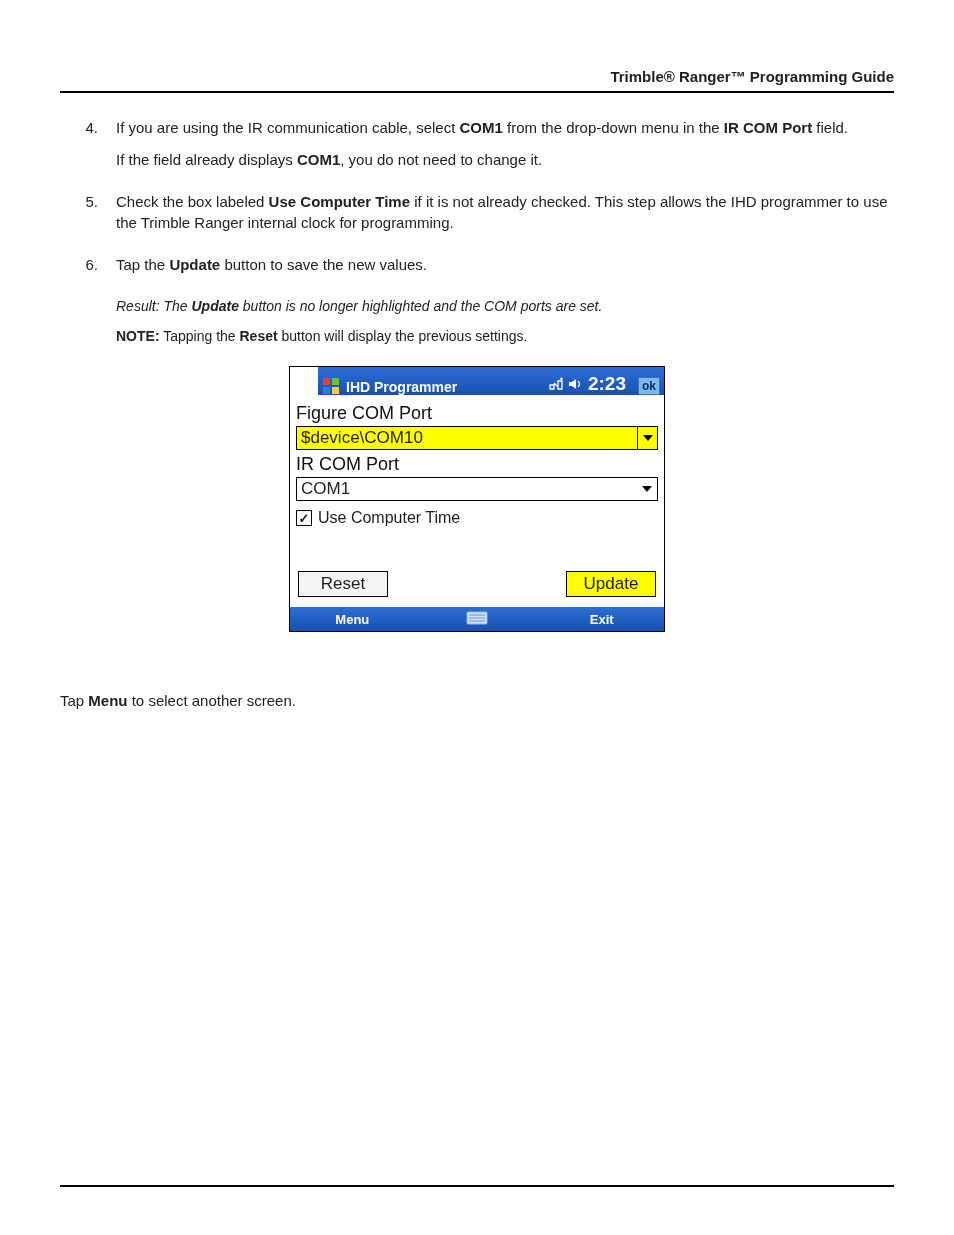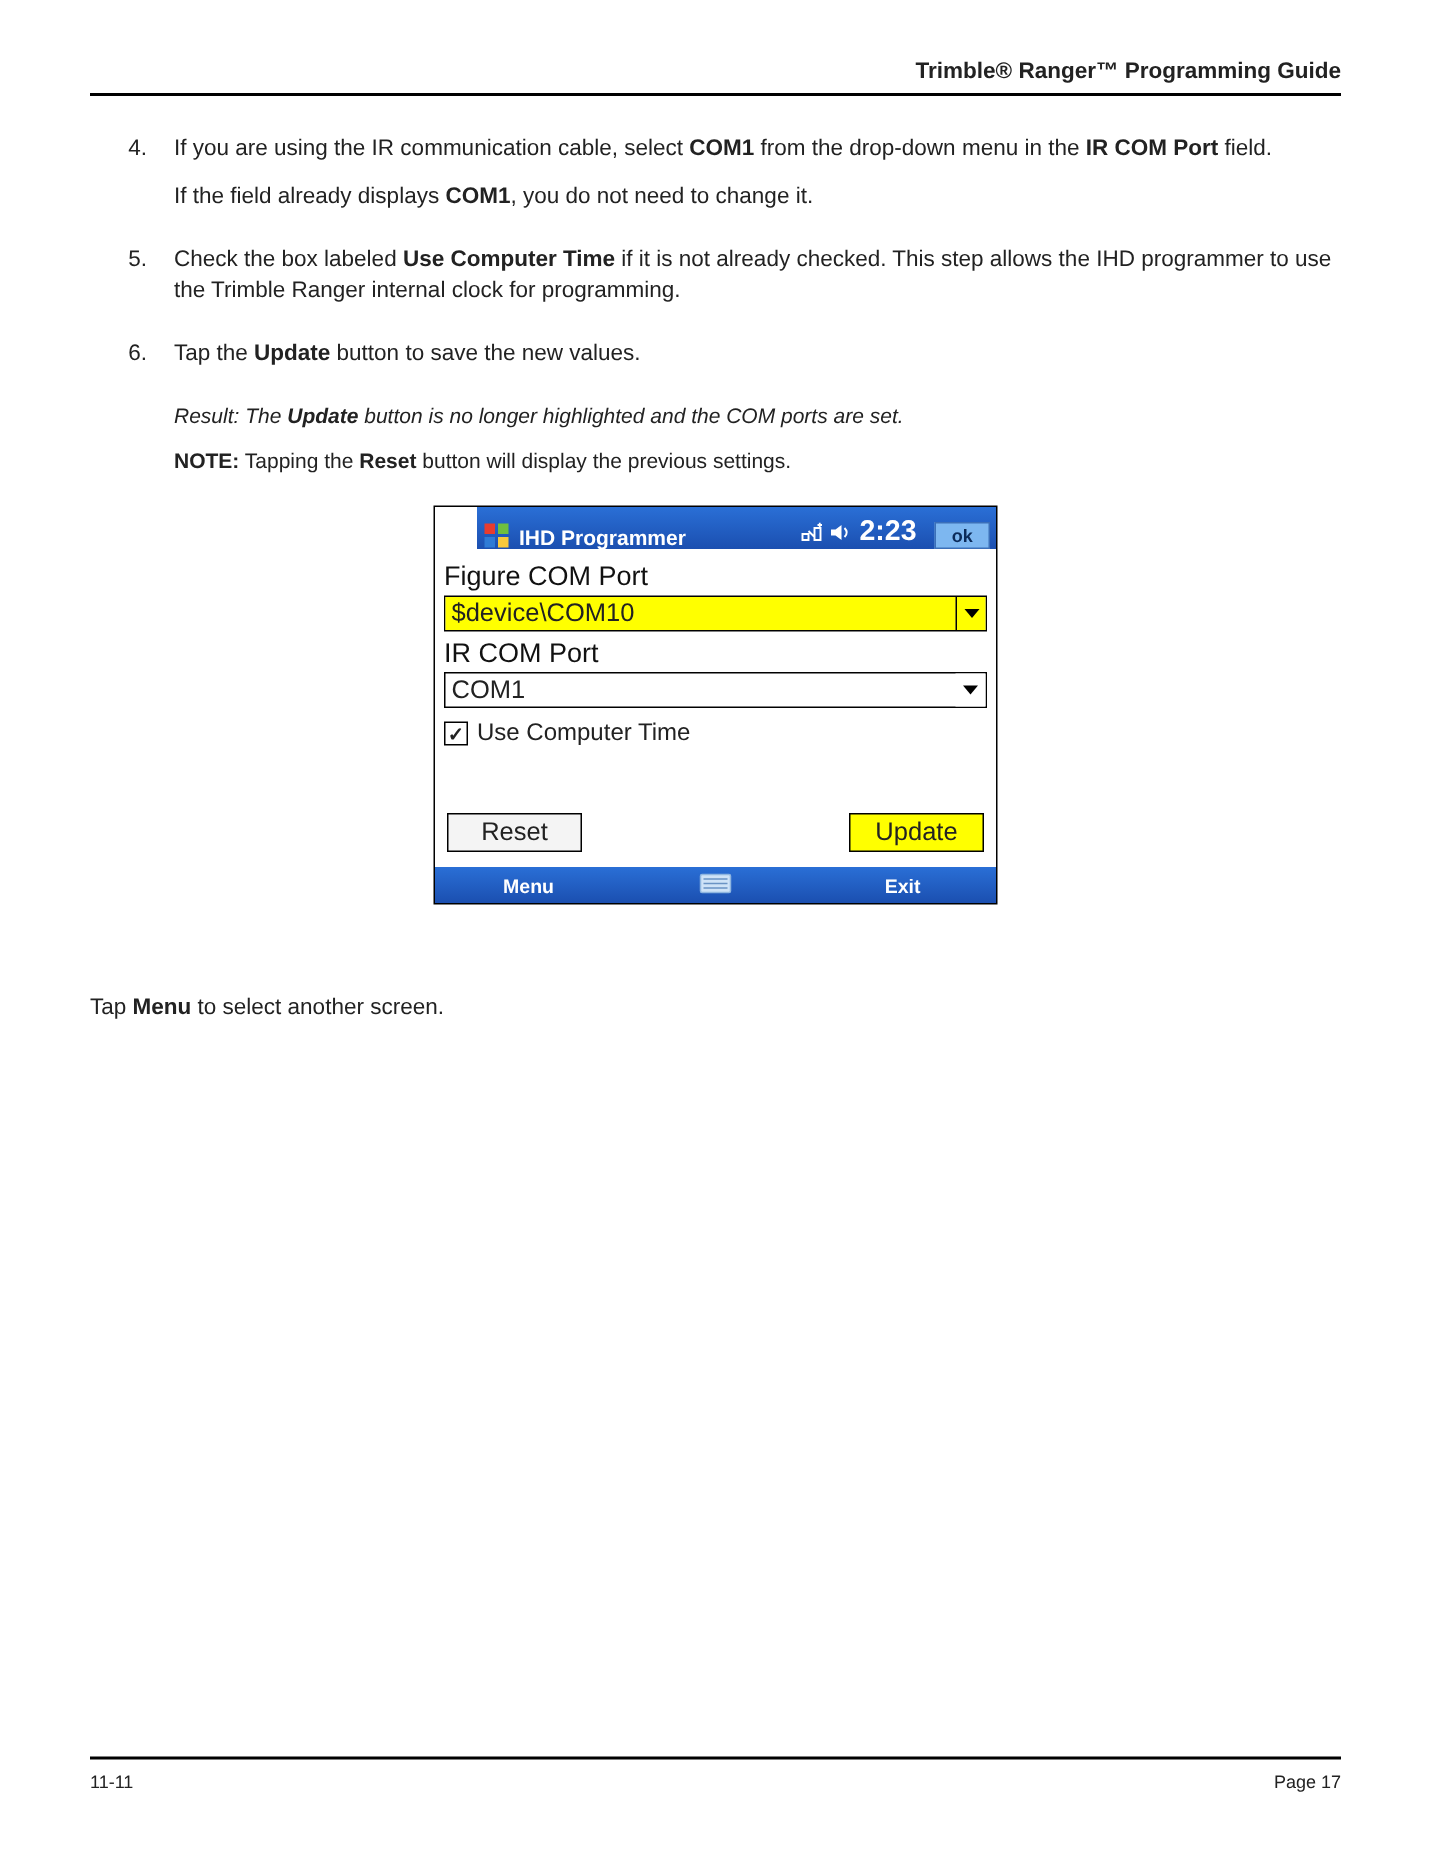--- a/index.html
+++ b/index.html
@@ -1,38 +1,38 @@
 <!DOCTYPE html>
 <html><head>
 <meta charset="utf-8">
 <style>
   * { box-sizing: border-box; margin: 0; padding: 0; }
   html, body { width: 954px; height: 1235px; background: #fff; font-family: "Segoe UI", "Myriad Pro", Arial, sans-serif; color: #222; }
-  .page { position: relative; width: 954px; height: 1235px; padding: 39px 60px 40px 60px; }
+  .page { position: relative; width: 954px; height: 1235px; padding: 68px 60px 40px 60px; }
   .header-title { text-align: right; font-weight: 700; font-size: 15px; margin-bottom: 6px; }
   .header-rule { border: 0; border-top: 2px solid #000; margin-bottom: 24px; }
   .ol { list-style: none; margin-left: 18px; }
   .ol > li { display: flex; gap: 18px; font-size: 15px; line-height: 1.45; margin-bottom: 10px; }
   .ol > li .num { width: 20px; text-align: right; flex: 0 0 auto; }
   .ol > li .body { flex: 1 1 auto; }
   .body p { margin-bottom: 10px; }
   .indent-block { margin-left: 56px; font-size: 14px; line-height: 1.45; }
   .indent-block p { margin-bottom: 10px; }
   .result { font-style: italic; }
   .result .ub { font-style: italic; font-weight: 700; }
   .fig-wrap { width: 100%; display: flex; justify-content: center; margin-top: 20px; }
   .device-frame { width: 376px; border: 1px solid #000; background: #fff; font-family: Tahoma, Arial, sans-serif; }
   .titlebar { height: 28px; background: linear-gradient(#2a6fd6, #1b4fb0); display: flex; align-items: flex-end; color: #fff; font-size: 14px; font-weight: 700; padding: 0 4px; gap: 6px; margin-left: 28px; }
   .titlebar .win-icon { width: 18px; height: 18px; display: inline-flex; align-items: center; justify-content: center; }
   .titlebar .win-icon svg { width: 18px; height: 18px; }
   .titlebar .title-text { flex: 0 0 auto; }
   .titlebar .spacer { flex: 1 1 auto; }
   .status-icons { display: flex; align-items: center; gap: 4px; font-size: 19px; font-weight: 700; }
   .status-icons .ico { width: 16px; height: 14px; display: inline-flex; align-items: center; justify-content: center; }
-  .ok-box { width: 37px; height: 18px; background: #7db7f0; color: #0b2b5a; font-size: 12px; font-weight: 700; display: inline-flex; align-items: center; justify-content: center; border: 1px solid #3b6fb8; margin-left: 6px; }
+  .ok-box { width: 22px; height: 18px; background: #7db7f0; color: #0b2b5a; font-size: 12px; font-weight: 700; display: inline-flex; align-items: center; justify-content: center; border: 1px solid #3b6fb8; margin-left: 6px; }
   .client { padding: 4px 6px 8px 6px; background: #fff; }
   .lbl { font-size: 18px; color: #111; margin: 4px 0 2px 0; font-family: Tahoma, Arial, sans-serif; }
   .dropdown { display: flex; height: 24px; border: 1px solid #000; margin-bottom: 4px; }
   .dropdown .dd-text { flex: 1 1 auto; padding: 0 4px; font-size: 17px; line-height: 22px; overflow: hidden; white-space: nowrap; }
   .dropdown.highlight .dd-text { background: #ffff00; }
   .dropdown.highlight .dd-btn { background: #ffff00; border-left: 1px solid #000; }
   .dd-btn { width: 20px; display: flex; align-items: center; justify-content: center; border-left: 1px solid #888; background: #f0f0f0; }
   .dd-btn.plain { background: #fff; border-left: 0; }
   .tri-down { width: 0; height: 0; border-left: 5px solid transparent; border-right: 5px solid transparent; border-top: 6px solid #000; }
   .chk-row { display: flex; align-items: center; gap: 6px; margin-top: 8px; font-size: 16px; }
@@ -171,18 +171,14 @@
       </div>
     </div>
   </div>
 
   <p class="after-fig">
     <span>Tap </span><b>Menu</b><span> to select another screen.</span>
   </p>
 
   <div class="footer">
     <hr class="footer-rule">
-    <div class="footer-row">
-      <span>11-11</span>
-      <span>Page 17</span>
-    </div>
   </div>
 </div>
 
 </body></html>

